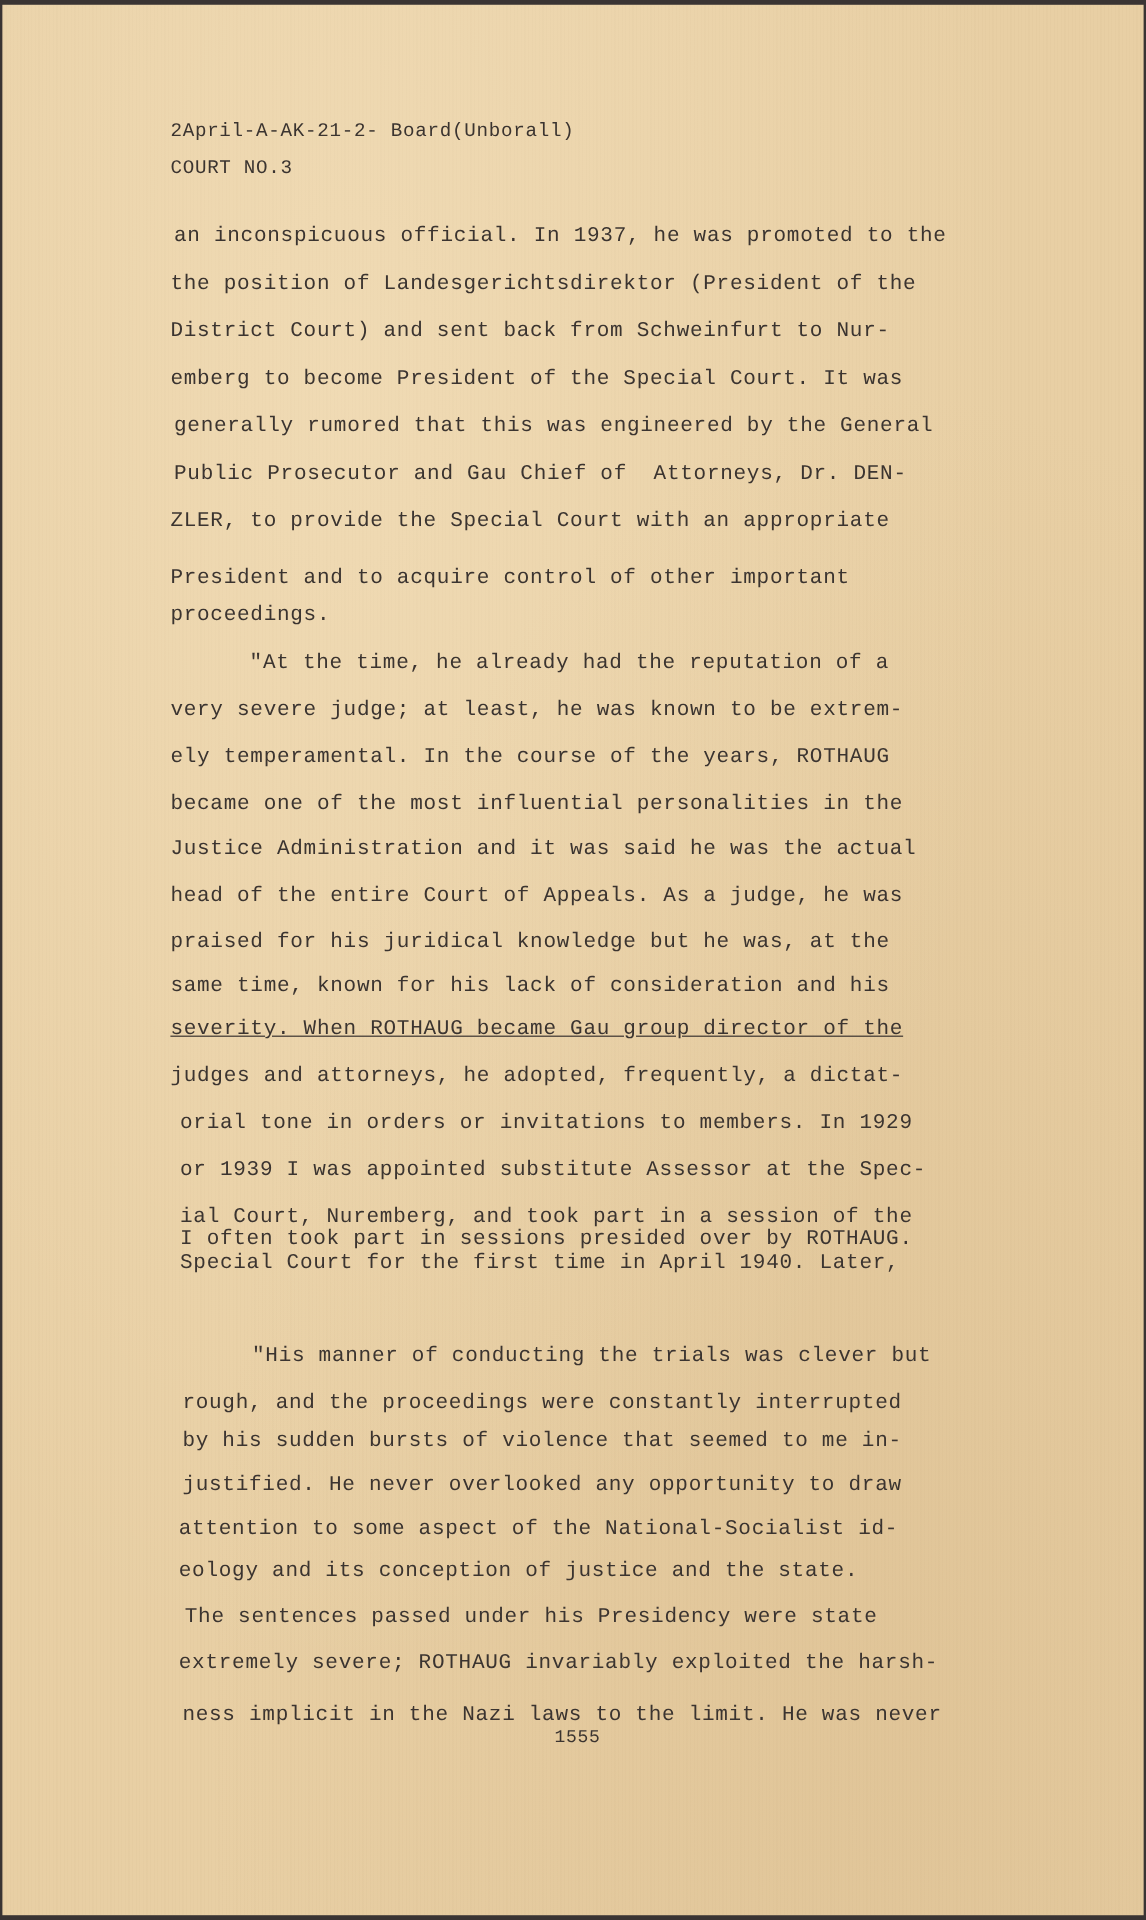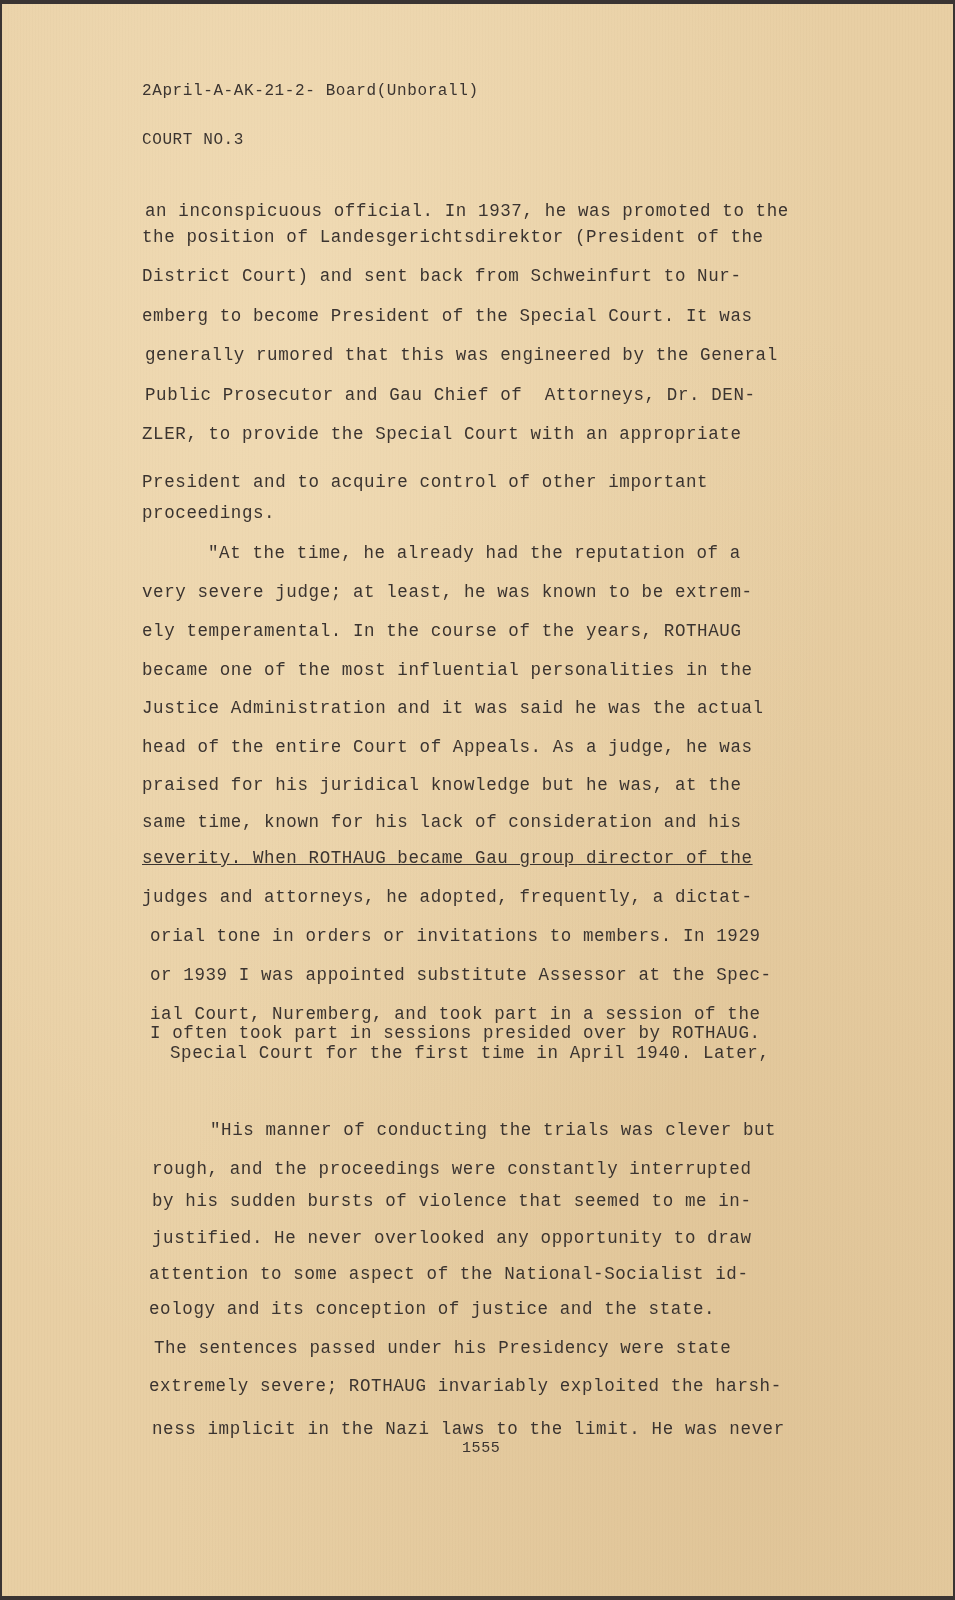--- a/index.html
+++ b/index.html
@@ -34,25 +34,25 @@
       font-size: 16px;
     }
     .page-number {
       font-size: 15px;
     }
   </style>
 </head>
 <body>
 
 <div class="page">
-  <div class="typed header-line" style="left:140px; top:78px;text-align:right;">2April-A-AK-21-2- Board(Unborall)</div>
+  <div class="typed header-line" style="left:140px; top:96px;text-align:right;">2April-A-AK-21-2- Board(Unborall)</div>
   <div class="typed header-line" style="left:140px; top:127px;">COURT NO.3</div>
 
   <div id="body-lines">
-      <div class="typed" style="left: 143px; top: 197px;">an inconspicuous official. In 1937, he was promoted to the</div>
+      <div class="typed" style="left: 143px; top: 183px;">an inconspicuous official. In 1937, he was promoted to the</div>
       <div class="typed" style="left: 140px; top: 223px;">the position of Landesgerichtsdirektor (President of the</div>
       <div class="typed" style="left: 140px; top: 262px;">District Court) and sent back from Schweinfurt to Nur-</div>
       <div class="typed" style="left: 140px; top: 302px;">emberg to become President of the Special Court. It was</div>
       <div class="typed" style="left: 143px; top: 341px;">generally rumored that this was engineered by the General</div>
       <div class="typed" style="left: 143px; top: 381px;">Public Prosecutor and Gau Chief of  Attorneys, Dr. DEN-</div>
       <div class="typed" style="left: 140px; top: 420px;">ZLER, to provide the Special Court with an appropriate</div>
       <div class="typed" style="left: 140px; top: 468px;">President and to acquire control of other important</div>
       <div class="typed" style="left: 140px; top: 499px;">proceedings.</div>
       <div class="typed" style="left: 206px; top: 539px;">"At the time, he already had the reputation of a</div>
       <div class="typed" style="left: 140px; top: 578px;">very severe judge; at least, he was known to be extrem-</div>
@@ -60,21 +60,21 @@
       <div class="typed" style="left: 140px; top: 656px;">became one of the most influential personalities in the</div>
       <div class="typed" style="left: 140px; top: 694px;">Justice Administration and it was said he was the actual</div>
       <div class="typed" style="left: 140px; top: 733px;">head of the entire Court of Appeals. As a judge, he was</div>
       <div class="typed" style="left: 140px; top: 771px;">praised for his juridical knowledge but he was, at the</div>
       <div class="typed" style="left: 140px; top: 808px;">same time, known for his lack of consideration and his</div>
       <div class="typed" style="left: 140px; top: 844px; text-decoration: underline;">severity. When ROTHAUG became Gau group director of the</div>
       <div class="typed" style="left: 140px; top: 883px;">judges and attorneys, he adopted, frequently, a dictat-</div>
       <div class="typed" style="left: 148px; top: 922px;">orial tone in orders or invitations to members. In 1929</div>
       <div class="typed" style="left: 148px; top: 961px;">or 1939 I was appointed substitute Assessor at the Spec-</div>
       <div class="typed" style="left: 148px; top: 1000px;">ial Court, Nuremberg, and took part in a session of the</div>
-      <div class="typed" style="left: 148px; top: 1039px; margin-left: 20px;">Special Court for the first time in April 1940. Later,</div>
+      <div class="typed" style="left: 148px; top: 1039px;">Special Court for the first time in April 1940. Later,</div>
       <div class="typed" style="left: 148px; top: 1019px;">I often took part in sessions presided over by ROTHAUG.</div>
       <div class="typed" style="left: 208px; top: 1116px;">"His manner of conducting the trials was clever but</div>
       <div class="typed" style="left: 150px; top: 1155px;">rough, and the proceedings were constantly interrupted</div>
       <div class="typed" style="left: 150px; top: 1187px;">by his sudden bursts of violence that seemed to me in-</div>
       <div class="typed" style="left: 150px; top: 1224px;">justified. He never overlooked any opportunity to draw</div>
       <div class="typed" style="left: 147px; top: 1260px;">attention to some aspect of the National-Socialist id-</div>
       <div class="typed" style="left: 147px; top: 1295px;">eology and its conception of justice and the state.</div>
       <div class="typed" style="left: 152px; top: 1334px;">The sentences passed under his Presidency were state</div>
       <div class="typed" style="left: 147px; top: 1372px;">extremely severe; ROTHAUG invariably exploited the harsh-</div>
       <div class="typed" style="left: 150px; top: 1415px;">ness implicit in the Nazi laws to the limit. He was never</div>

